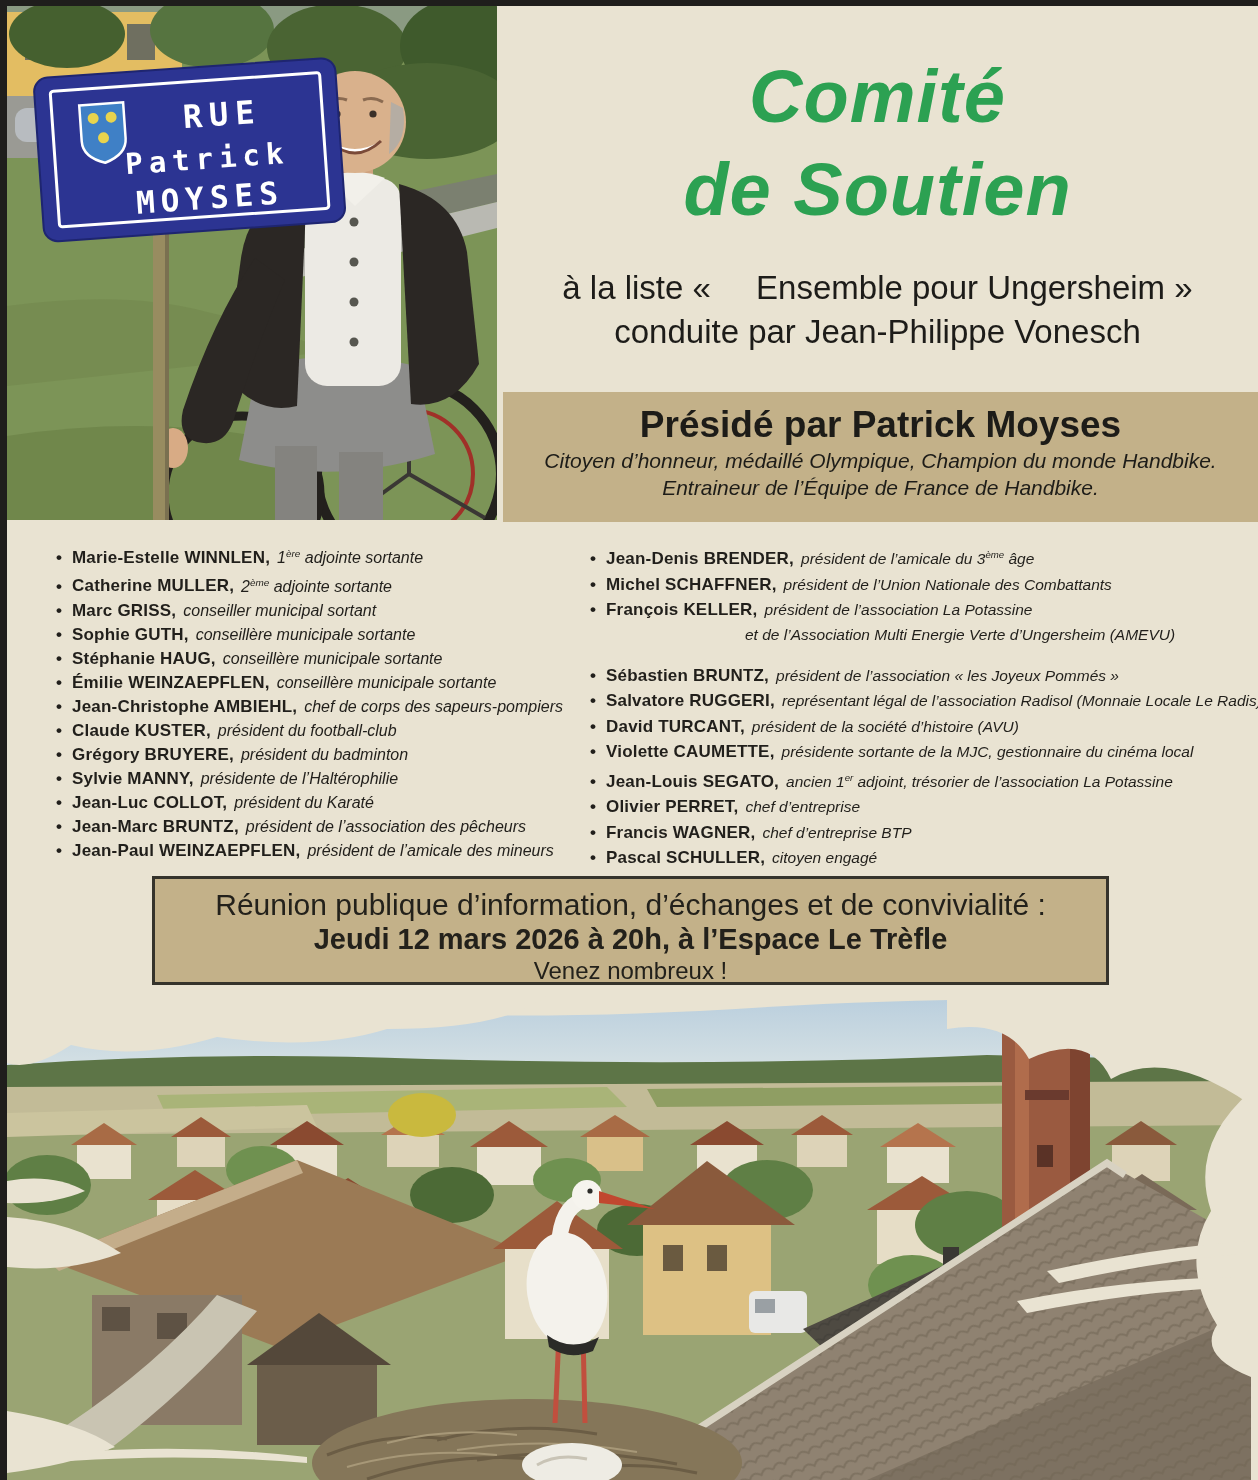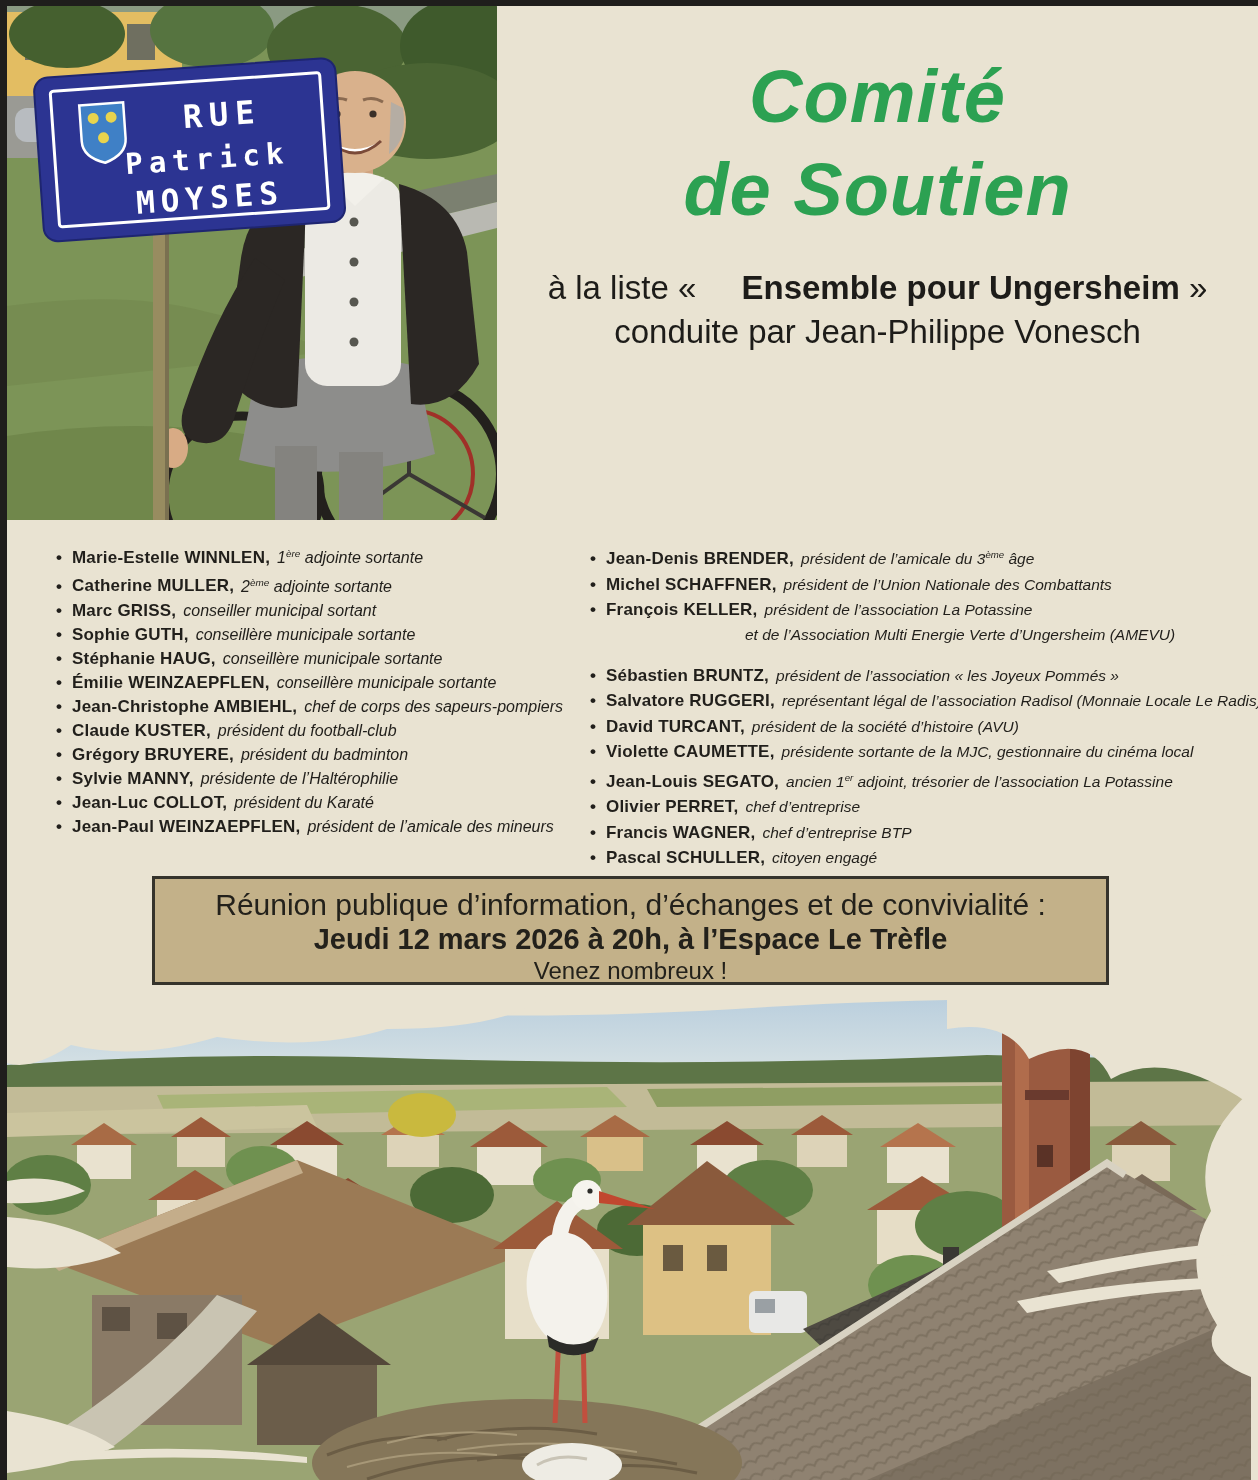--- a/index.html
+++ b/index.html
@@ -10,21 +10,21 @@
 
   .hero{position:absolute;left:7px;top:6px;width:490px;height:514px;overflow:hidden;}
   .hero svg{display:block;}
 
   .title-wrap{position:absolute;left:497px;top:50px;width:761px;text-align:center;
       color:#2ca152;font-family:Liberation Sans, sans-serif;font-style:italic;font-weight:bold;}
   .title-line{font-size:74px;line-height:93px;letter-spacing:1px;}
 
   .subtitle{position:absolute;left:497px;top:266px;width:761px;text-align:center;
       color:#1d1c19;font-size:33px;line-height:44px;}
-  .subtitle b{font-weight:bold;margin-left:36px;}
+  .subtitle b{font-weight:normal;margin-left:36px;}
 
   .band{position:absolute;left:503px;top:392px;width:755px;height:130px;background:#c3b189;
       text-align:center;color:#1d1c18;}
   .band-heading{margin-top:11px;font-size:37px;font-weight:bold;line-height:44px;}
   .band-sub{font-size:21px;font-style:italic;line-height:27px;}
 
   ul.col{position:absolute;margin:0;padding:0;list-style:none;color:#211f1b;}
   .col-left{left:56px;top:542px;width:500px;}
   .col-right{left:590px;top:542px;width:665px;}
   .supporter{white-space:nowrap;line-height:24px;}
@@ -124,20 +124,25 @@
   <div class="title-wrap">
     <div class="title-line">Comité</div>
     <div class="title-line">de Soutien</div>
   </div>
 
   <div class="subtitle">
     <div><span>à la liste « </span><b>Ensemble pour Ungersheim</b><span> »</span></div>
     <div>conduite par Jean-Philippe Vonesch</div>
   </div>
 
+  <div class="band">
+    <div class="band-heading">Présidé par Patrick Moyses</div>
+    <div class="band-sub">Citoyen d’honneur, médaillé Olympique, Champion du monde Handbike.</div>
+    <div class="band-sub">Entraineur de l’Équipe de France de Handbike.</div>
+  </div>
 
   <ul class="col col-left">
 
       <li class="supporter">
         <span class="bullet">•</span><span class="s-name">Marie-Estelle WINNLEN,</span><span class="s-role"><span>1</span><sup>ère</sup><span> adjointe sortante</span></span>
         
       </li>
 
       <li class="supporter">
         <span class="bullet">•</span><span class="s-name">Catherine MULLER,</span><span class="s-role"><span>2</span><sup>ème</sup><span> adjointe sortante</span></span>
@@ -182,20 +187,24 @@
       <li class="supporter">
         <span class="bullet">•</span><span class="s-name">Sylvie MANNY,</span><span class="s-role">présidente de l’Haltérophilie</span>
         
       </li>
 
       <li class="supporter">
         <span class="bullet">•</span><span class="s-name">Jean-Luc COLLOT,</span><span class="s-role">président du Karaté</span>
         
       </li>
 
+      <li class="supporter">
+        <span class="bullet">•</span><span class="s-name">Jean-Marc BRUNTZ,</span><span class="s-role">président de l’association des pêcheurs</span>
+        
+      </li>
 
       <li class="supporter">
         <span class="bullet">•</span><span class="s-name">Jean-Paul WEINZAEPFLEN,</span><span class="s-role">président de l’amicale des mineurs</span>
         
       </li>
     </ul>
   <ul class="col col-right">
 
       <li class="supporter">
         <span class="bullet">•</span><span class="s-name">Jean-Denis BRENDER,</span><span class="s-role"><span>président de l’amicale du 3</span><sup>ème</sup><span> âge</span></span>

